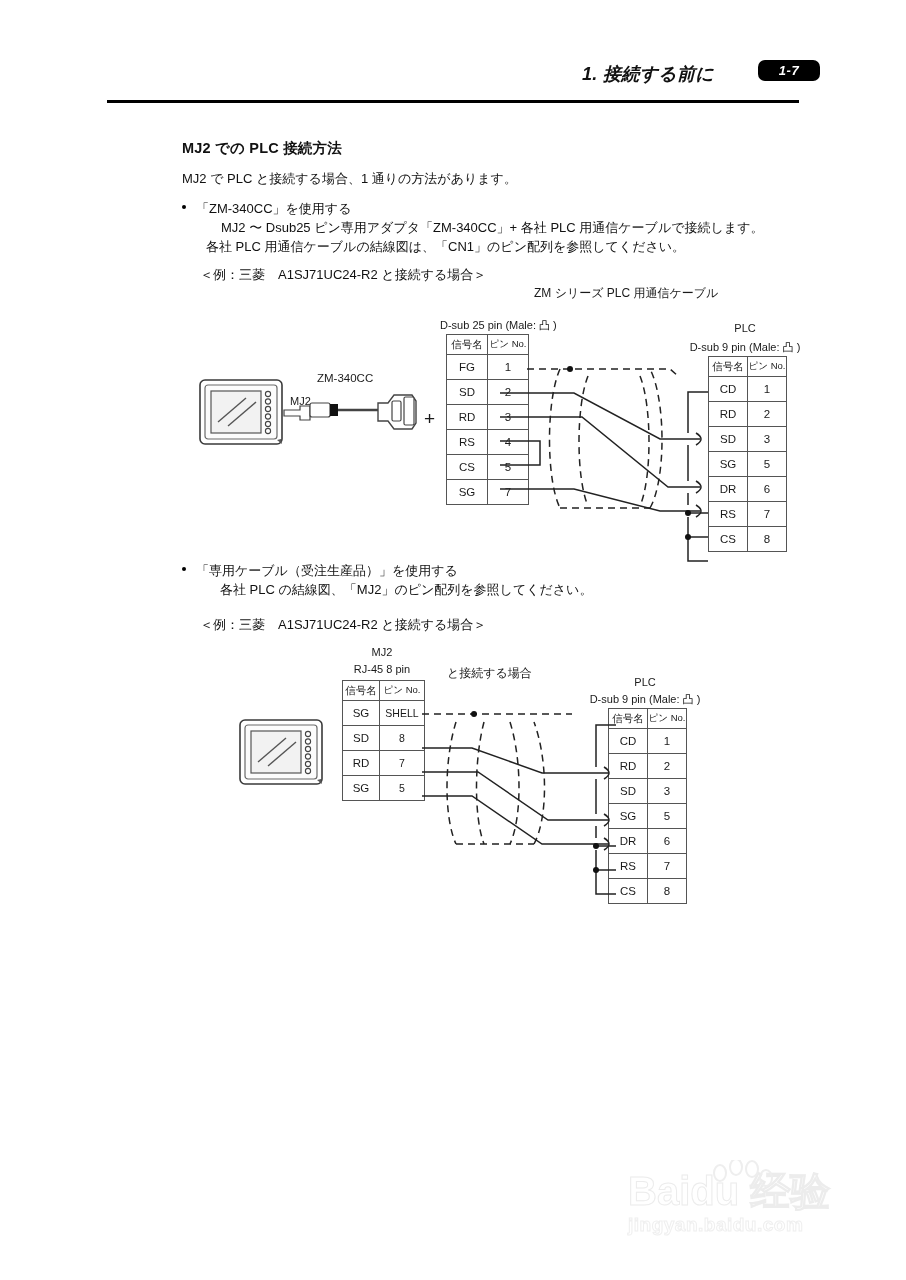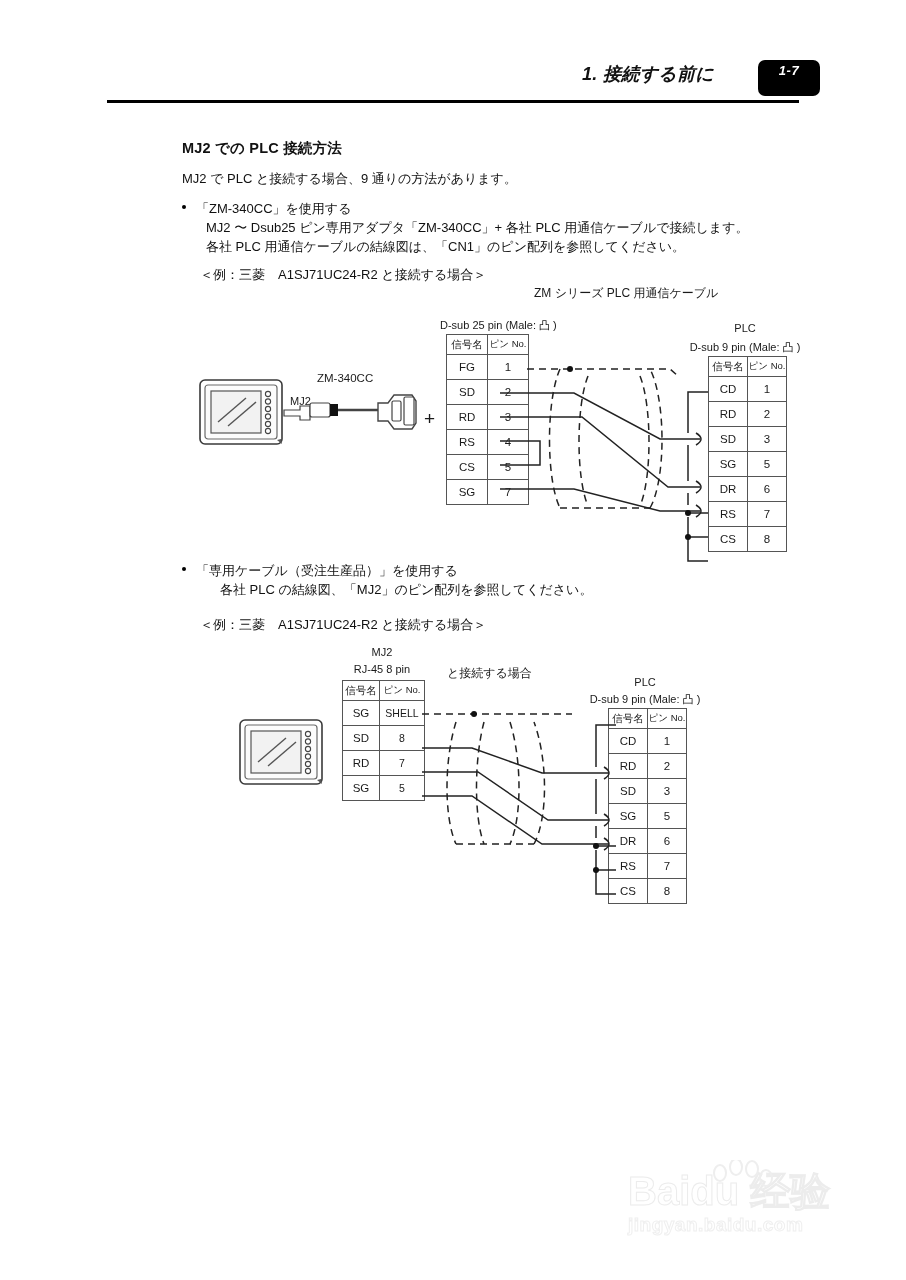--- a/index.html
+++ b/index.html
@@ -7,21 +7,21 @@
     width:906px;height:1280px;position:relative;overflow:hidden;
     font-family:"Liberation Sans","DejaVu Sans",sans-serif;
     color:#111;
   }
   .page{position:absolute;left:0;top:0;width:906px;height:1280px;}
 
   
   .hdr-line{position:absolute;left:107px;top:100px;width:692px;height:3px;background:#000;}
   .hdr-title{position:absolute;right:192px;top:62px;font-size:18px;font-style:italic;font-weight:bold;
              letter-spacing:.3px;white-space:nowrap;}
-  .pagebadge{position:absolute;left:758px;top:60px;width:62px;height:36px;background:#000;border-radius:7px;
+  .pagebadge{position:absolute;left:758px;top:60px;width:62px;height:21px;background:#000;border-radius:7px;
              color:#fff;font-size:13px;font-weight:bold;font-style:italic;text-align:center;line-height:21px;letter-spacing:.5px;}
 
   
   .h2{position:absolute;left:182px;top:139px;font-size:14.5px;font-weight:bold;letter-spacing:.2px;}
   .p1{position:absolute;left:182px;top:170px;font-size:13px;}
   .bullet{position:absolute;font-size:13px;}
   .bullet .dot{position:absolute;left:-14px;top:6px;width:4px;height:4px;border-radius:50%;background:#000;}
   .bul-line{display:block;white-space:nowrap;line-height:19px;}
   .example{position:absolute;font-size:13px;white-space:nowrap;}
 
@@ -59,26 +59,26 @@
 
 <div class="page">
 
   <div>
     <div class="hdr-title">1.  接続する前に</div>
     <div class="pagebadge">1-7</div>
     <div class="hdr-line"></div>
   </div>
 
   <div class="h2">MJ2 での PLC 接続方法</div>
-  <div class="p1">MJ2 で PLC と接続する場合、9 通りの方法があります。</div>
+  <div class="p1">MJ2 で PLC と接続する場合、1 通りの方法があります。</div>
 
   <div class="bullet" style="left:196px;top:199px;">
     <span class="dot"></span>
     <span class="bul-line">「ZM-340CC」を使用する</span>
-    <span class="bul-line" style="margin-left:10px;">MJ2 〜 Dsub25 ピン専用アダプタ「ZM-340CC」+ 各社 PLC 用通信ケーブルで接続します。</span>
+    <span class="bul-line" style="margin-left:25px;">MJ2 〜 Dsub25 ピン専用アダプタ「ZM-340CC」+ 各社 PLC 用通信ケーブルで接続します。</span>
     <span class="bul-line" style="margin-left:10px;">各社 PLC 用通信ケーブルの結線図は、「CN1」のピン配列を参照してください。</span>
   </div>
 
   <div class="example" style="left:200px;top:266px;">＜例：三菱　A1SJ71UC24-R2 と接続する場合＞</div>
 
   <div class="bullet" style="left:196px;top:561px;">
     <span class="dot"></span>
     <span class="bul-line">「専用ケーブル（受注生産品）」を使用する</span>
     <span class="bul-line" style="margin-left:24px;">各社 PLC の結線図、「MJ2」のピン配列を参照してください。</span>
   </div>

